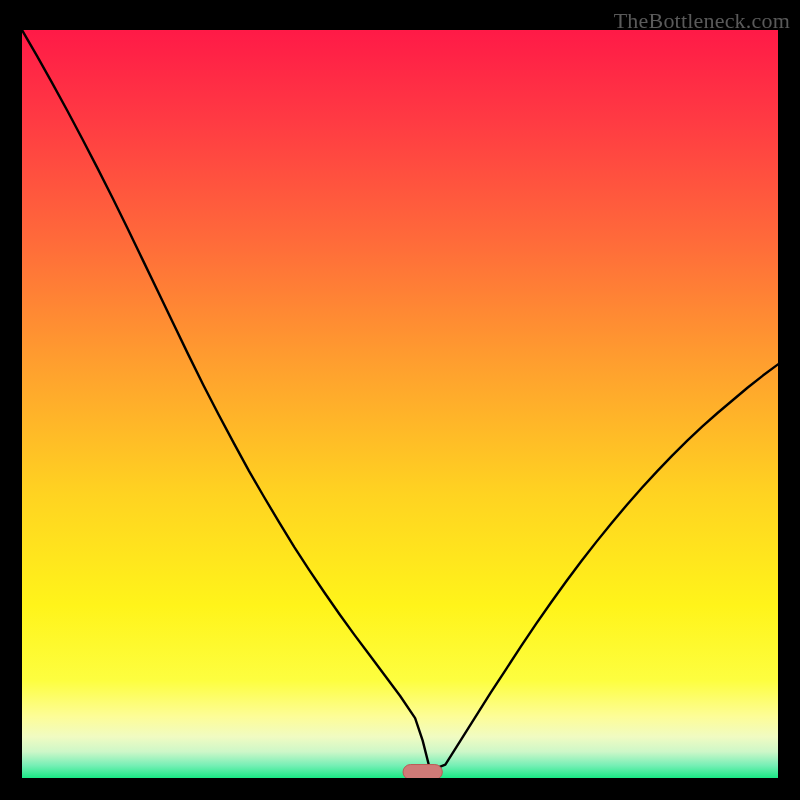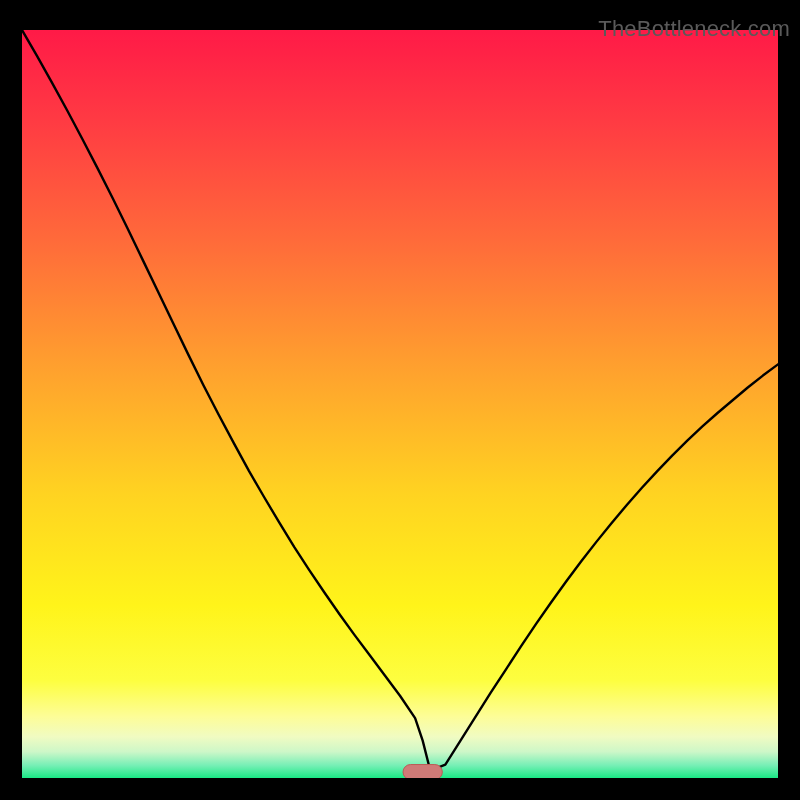--- a/index.html
+++ b/index.html
@@ -11,23 +11,23 @@
     overflow: hidden;
   }
   .frame {
     position: relative;
     width: 800px;
     height: 800px;
     background: #000;
   }
   .watermark {
     position: absolute;
-    top: 16px;
+    top: 8px;
     right: 10px;
-    font-family: Liberation Sans, sans-serif;
+    font-family: Liberation Serif, serif;
     font-size: 22px;
     font-weight: 500;
     color: #5a5a5a;
     letter-spacing: 0.2px;
     z-index: 10;
   }
   .plot-wrap {
     position: absolute;
     left: 22px;
     top: 30px;

